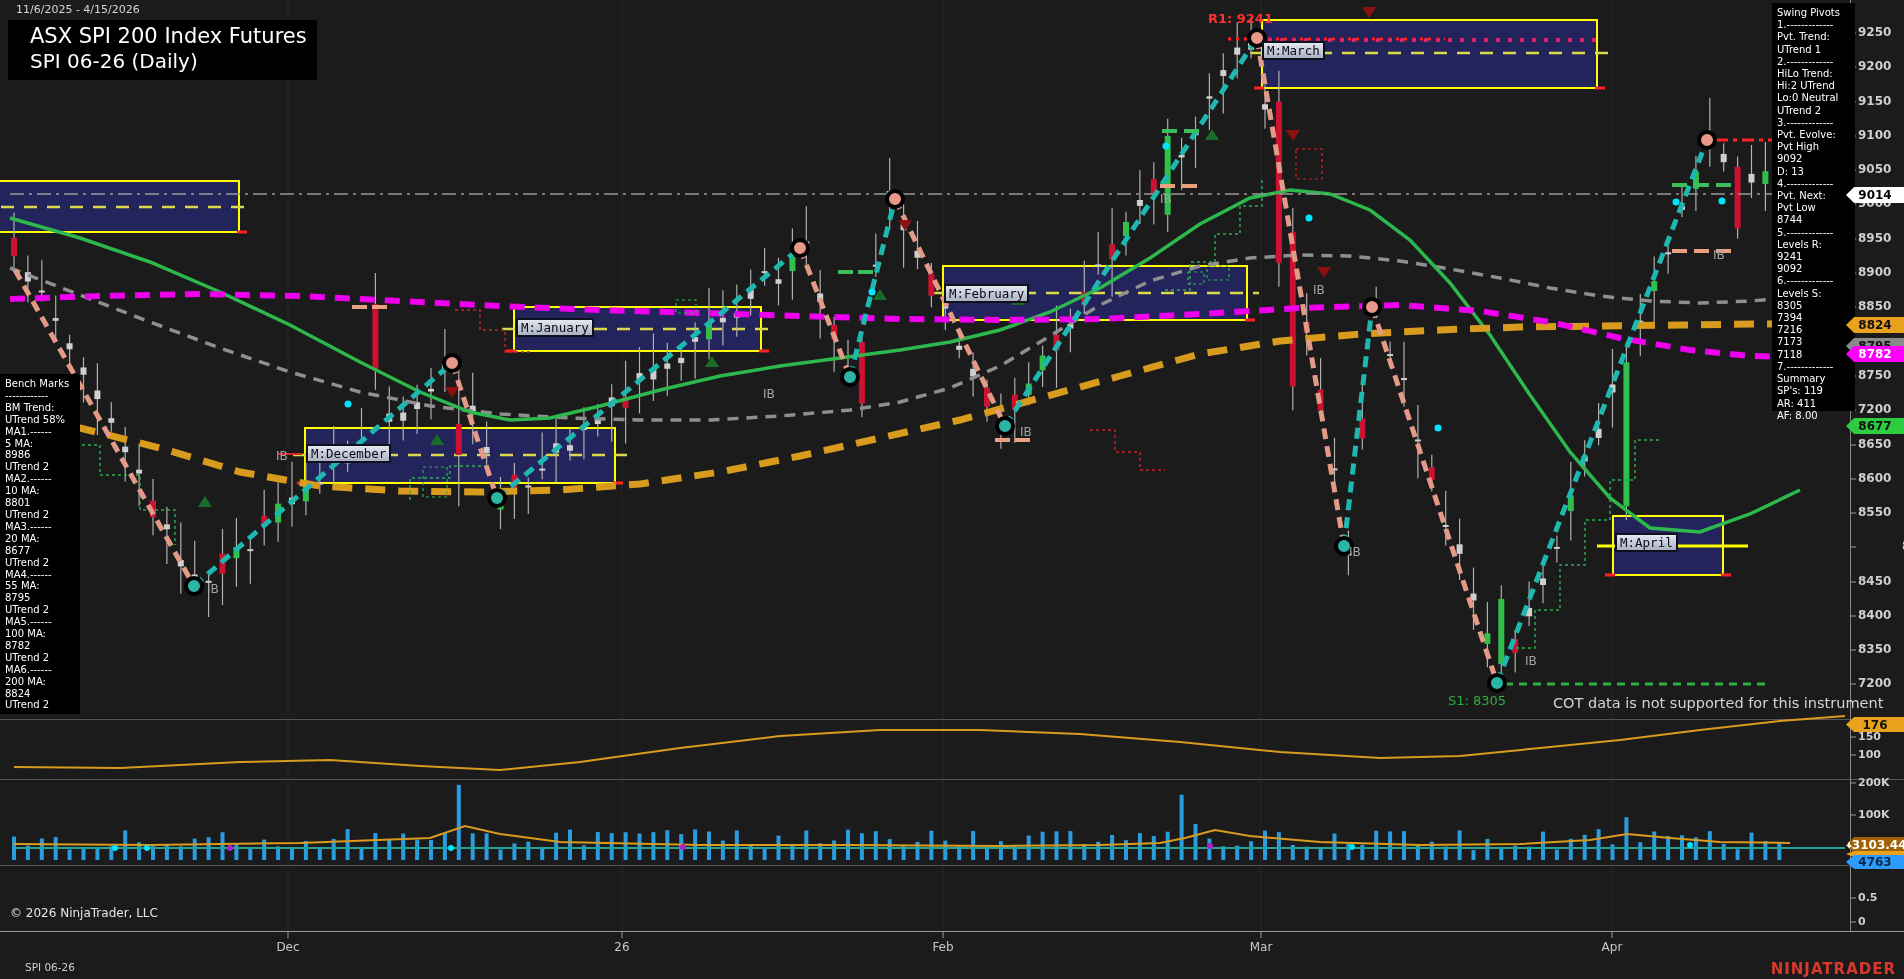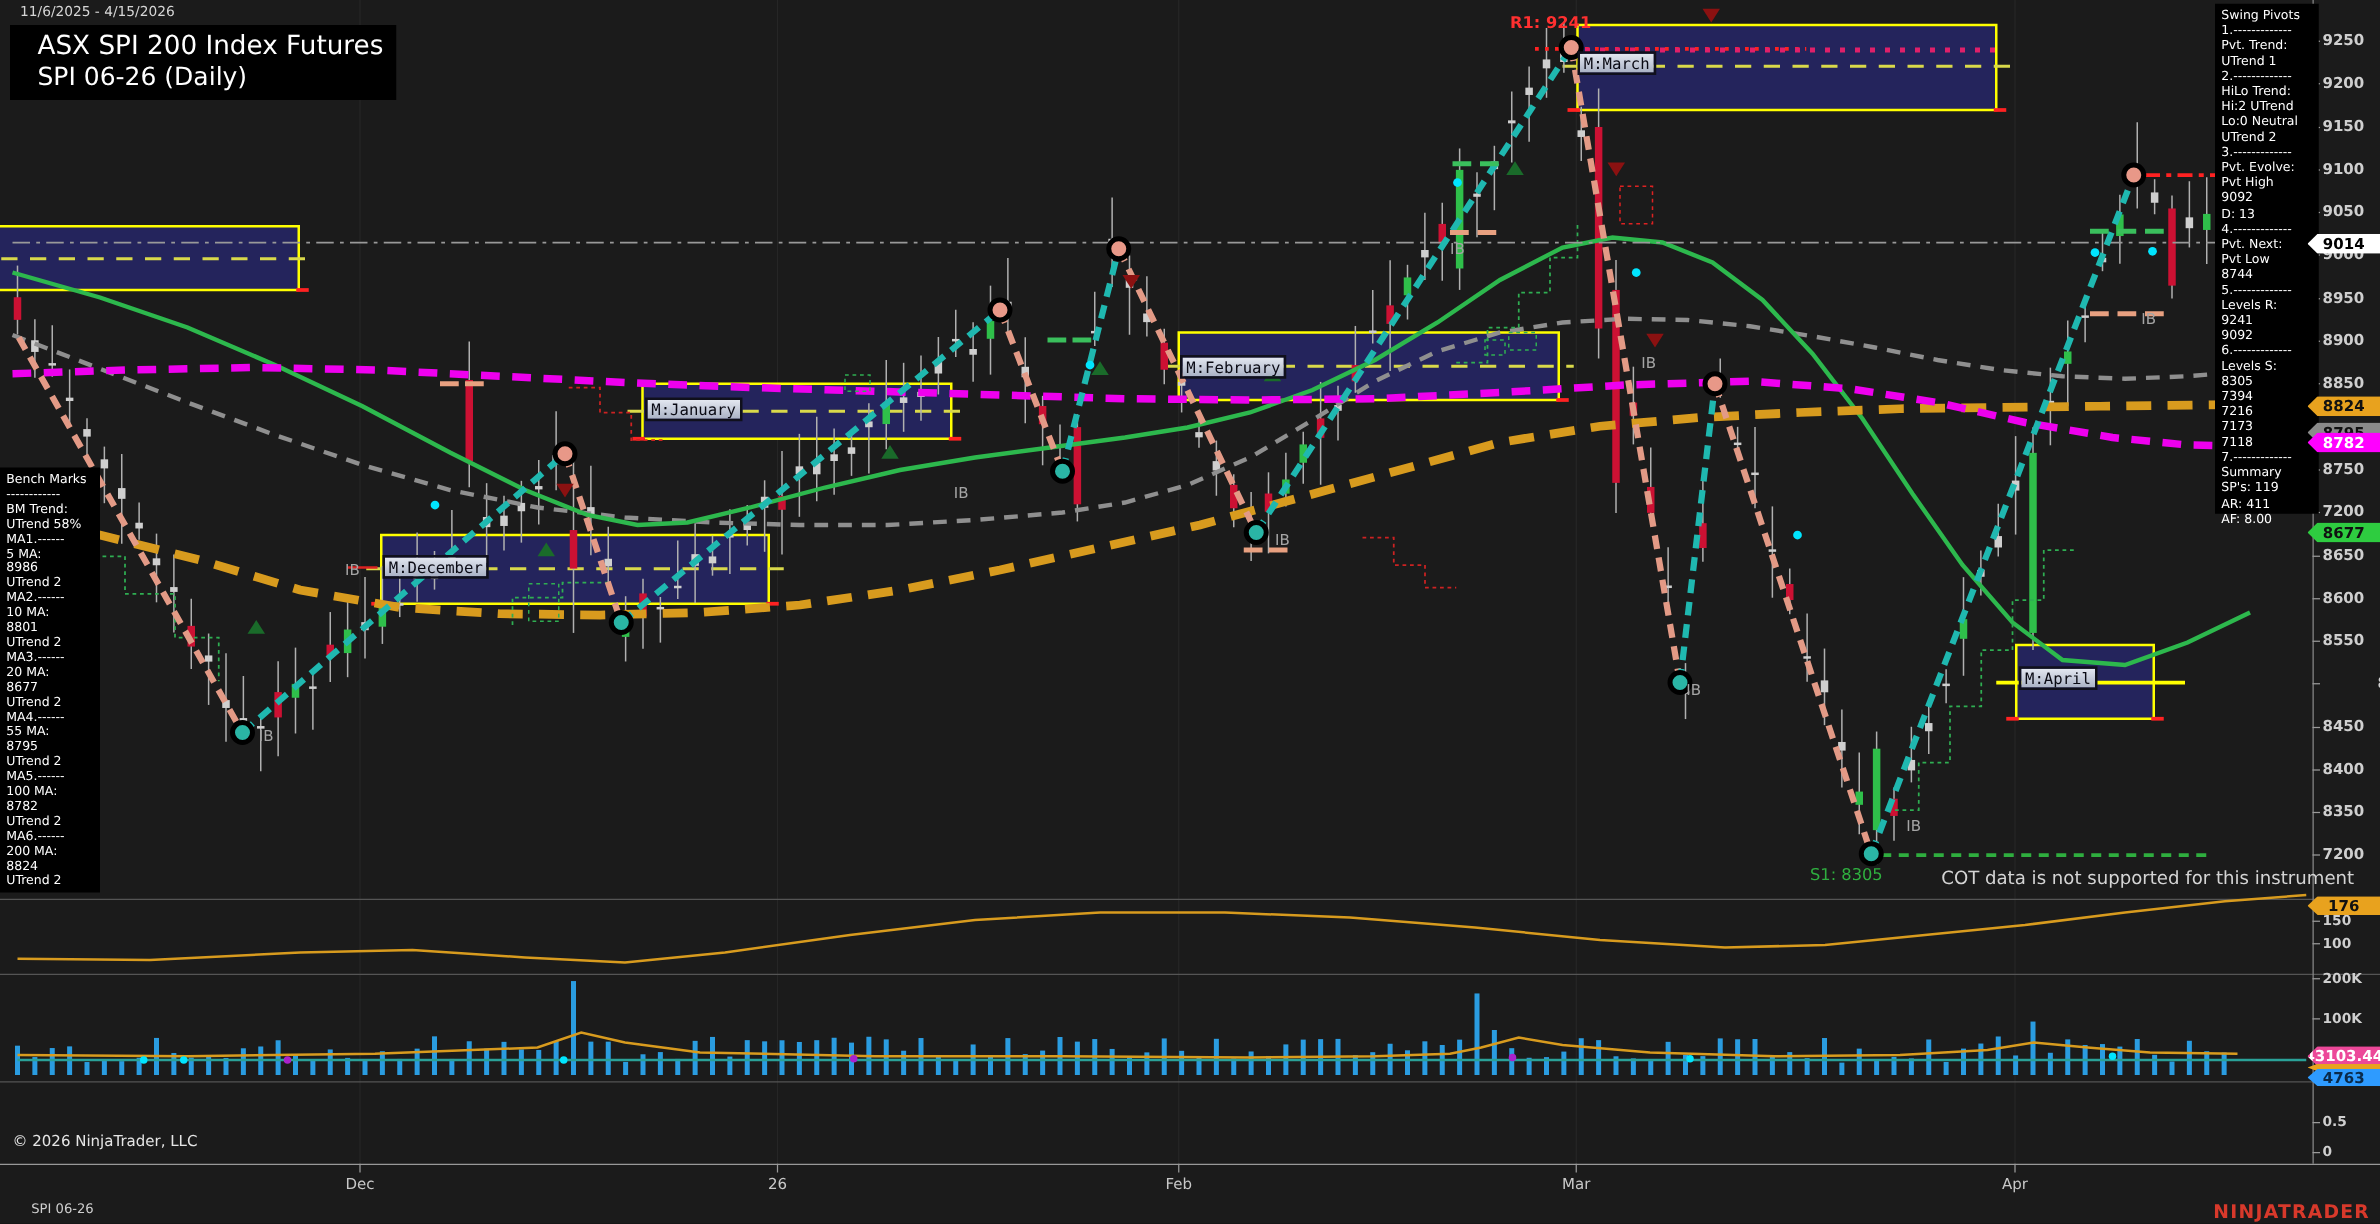--- a/index.html
+++ b/index.html
@@ -675,21 +675,21 @@
     <div class="p2tag" style="top: 776px; left: 1858px; position: absolute;">200K</div>
     <div class="p2tag" style="top: 808px; left: 1858px; position: absolute;">100K</div>
     <div class="p2tag" style="top: 891px; left: 1858px; position: absolute;">0.5</div>
     <div class="p2tag" style="top: 915px; left: 1858px; position: absolute;">0</div>
     <div class="ptag" style="top: 338px; height: 16px; background: rgb(138, 138, 138); color: rgb(17, 17, 17);">8795</div>
     <div class="ptag" style="top: 317px; height: 16px; background: rgb(232, 162, 30); color: rgb(17, 17, 17);">8824</div>
     <div class="ptag" style="top: 346px; height: 16px; background: rgb(255, 0, 255); color: rgb(255, 255, 255);">8782</div>
     <div class="ptag" style="top: 187px; height: 16px; background: rgb(255, 255, 255); color: rgb(0, 0, 0);">9014</div>
     <div class="ptag" style="top: 418px; height: 16px; background: rgb(46, 204, 64); color: rgb(17, 17, 17);">8677</div>
     <div class="ptag" style="top: 717px; height: 15px; background: rgb(232, 162, 30); color: rgb(17, 17, 17);">176</div>
-    <div class="ptag" style="top: 837px; height: 16px; background: #ec4899; color: rgb(255, 255, 255);">43103.44</div>
+    <div class="ptag" style="top: 837px; height: 16px; background: #a16207; color: rgb(255, 255, 255);">43103.44</div>
     <div class="ptag" style="top: 851px; height: 6px; background: rgb(232, 162, 30); color: rgb(17, 17, 17);"></div>
     <div class="ptag" style="top: 855px; height: 14px; background: rgb(46, 155, 255); color: rgb(10, 42, 74);">4763</div>
     <div class="time-label" style="left: 288px;">Dec</div>
     <div class="time-label" style="left: 622px;">26</div>
     <div class="time-label" style="left: 943px;">Feb</div>
     <div class="time-label" style="left: 1261px;">Mar</div>
     <div class="time-label" style="left: 1612px;">Apr</div>
     <div class="ib" style="position: absolute; left: 207px; top: 582px;">IB</div>
     <div class="ib" style="position: absolute; left: 276px; top: 449px;">IB</div>
     <div class="ib" style="position: absolute; left: 763px; top: 387px;">IB</div>

